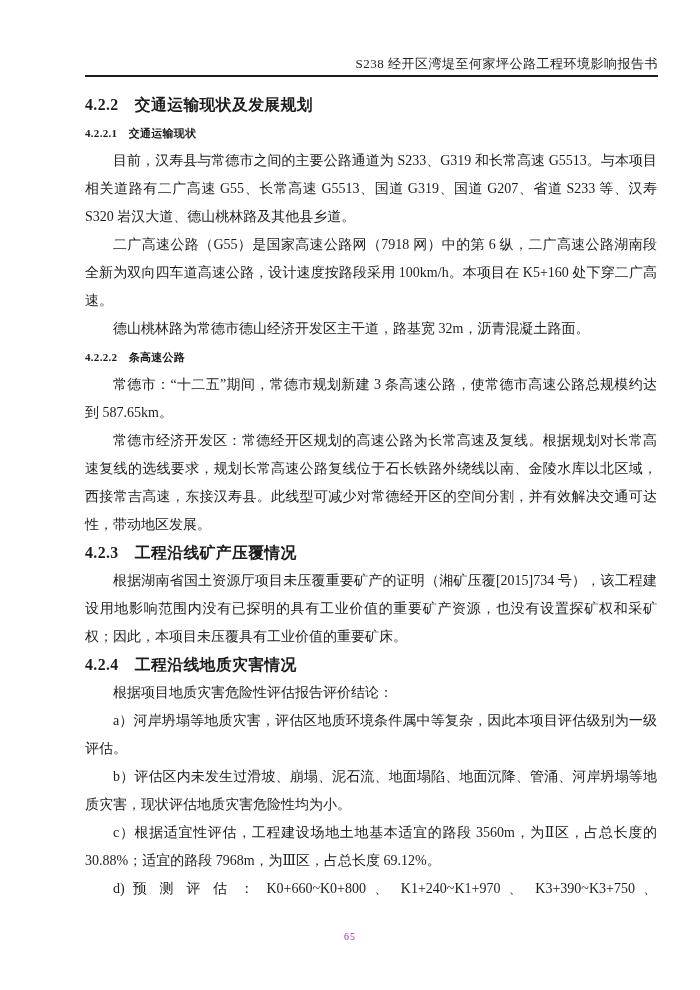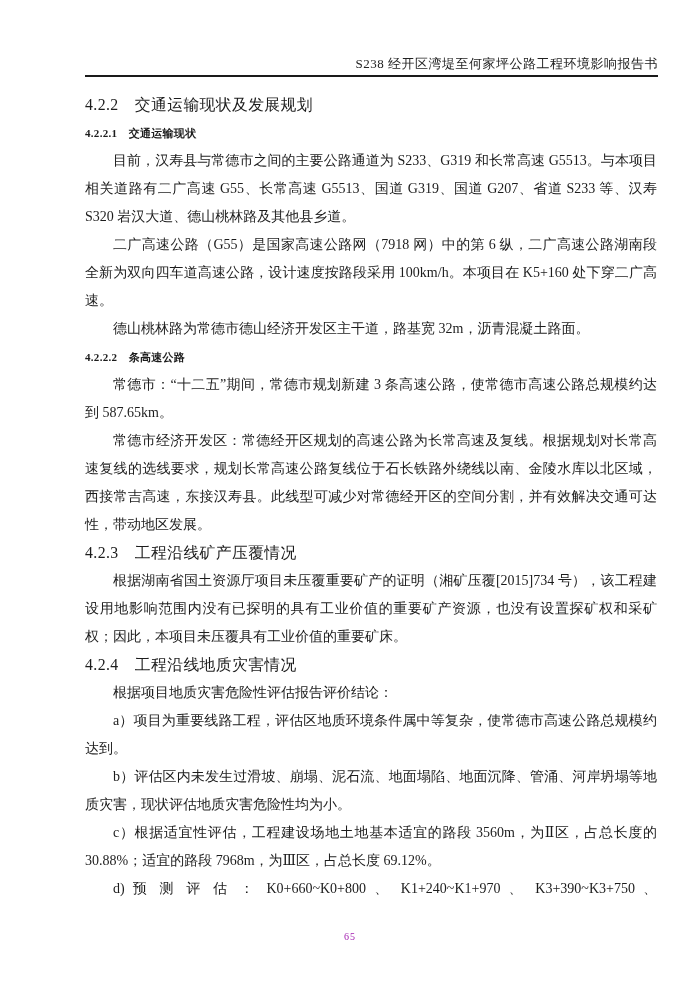--- a/index.html
+++ b/index.html
@@ -40,21 +40,21 @@
     text-justify: inter-ideograph;
   }
   .content p, .content h2, .content h3 {
     margin: 0;
     padding: 0;
     font-size: 14px;
     line-height: 28px;
   }
   .content h2 {
     font-size: 15.8px;
-    font-weight: normal;
+    font-weight: bold;
     letter-spacing: 0.4px;
   }
   .content h3 {
     font-size: 11px;
     font-weight: bold;
     letter-spacing: 0.3px;
   }
   .para {
     text-indent: 2em;
   }
@@ -99,21 +99,21 @@
     <p class="para">常德市经济开发区：常德经开区规划的高速公路为长常高速及复线。根据规划对长常高速复线的选线要求，规划长常高速公路复线位于石长铁路外绕线以南、金陵水库以北区域，西接常吉高速，东接汉寿县。此线型可减少对常德经开区的空间分割，并有效解决交通可达性，带动地区发展。</p>
 
     <h2 class="heading">4.2.3　工程沿线矿产压覆情况</h2>
 
     <p class="para">根据湖南省国土资源厅项目未压覆重要矿产的证明（湘矿压覆[2015]734 号），该工程建设用地影响范围内没有已探明的具有工业价值的重要矿产资源，也没有设置探矿权和采矿权；因此，本项目未压覆具有工业价值的重要矿床。</p>
 
     <h2 class="heading">4.2.4　工程沿线地质灾害情况</h2>
 
     <p class="para">根据项目地质灾害危险性评估报告评价结论：</p>
 
-    <p class="para">a）项目为重要线路工程，评估区地质环境条件属中等复杂，使常德市高速公路总规模约达到。</p>
+    <p class="para">a）河岸坍塌等地质灾害，评估区地质环境条件属中等复杂，因此本项目评估级别为一级评估。</p>
 
     <p class="para">b）评估区内未发生过滑坡、崩塌、泥石流、地面塌陷、地面沉降、管涌、河岸坍塌等地质灾害，现状评估地质灾害危险性均为小。</p>
 
     <p class="para">c）根据适宜性评估，工程建设场地土地基本适宜的路段 3560m，为Ⅱ区，占总长度的 30.88%；适宜的路段 7968m，为Ⅲ区，占总长度 69.12%。</p>
 
     <p class="para stretch-last">d) 预 测 评 估 ： K0+660~K0+800 、 K1+240~K1+970 、 K3+390~K3+750 、</p>
 
   </div>
 
   <div class="page-footer">65</div>

